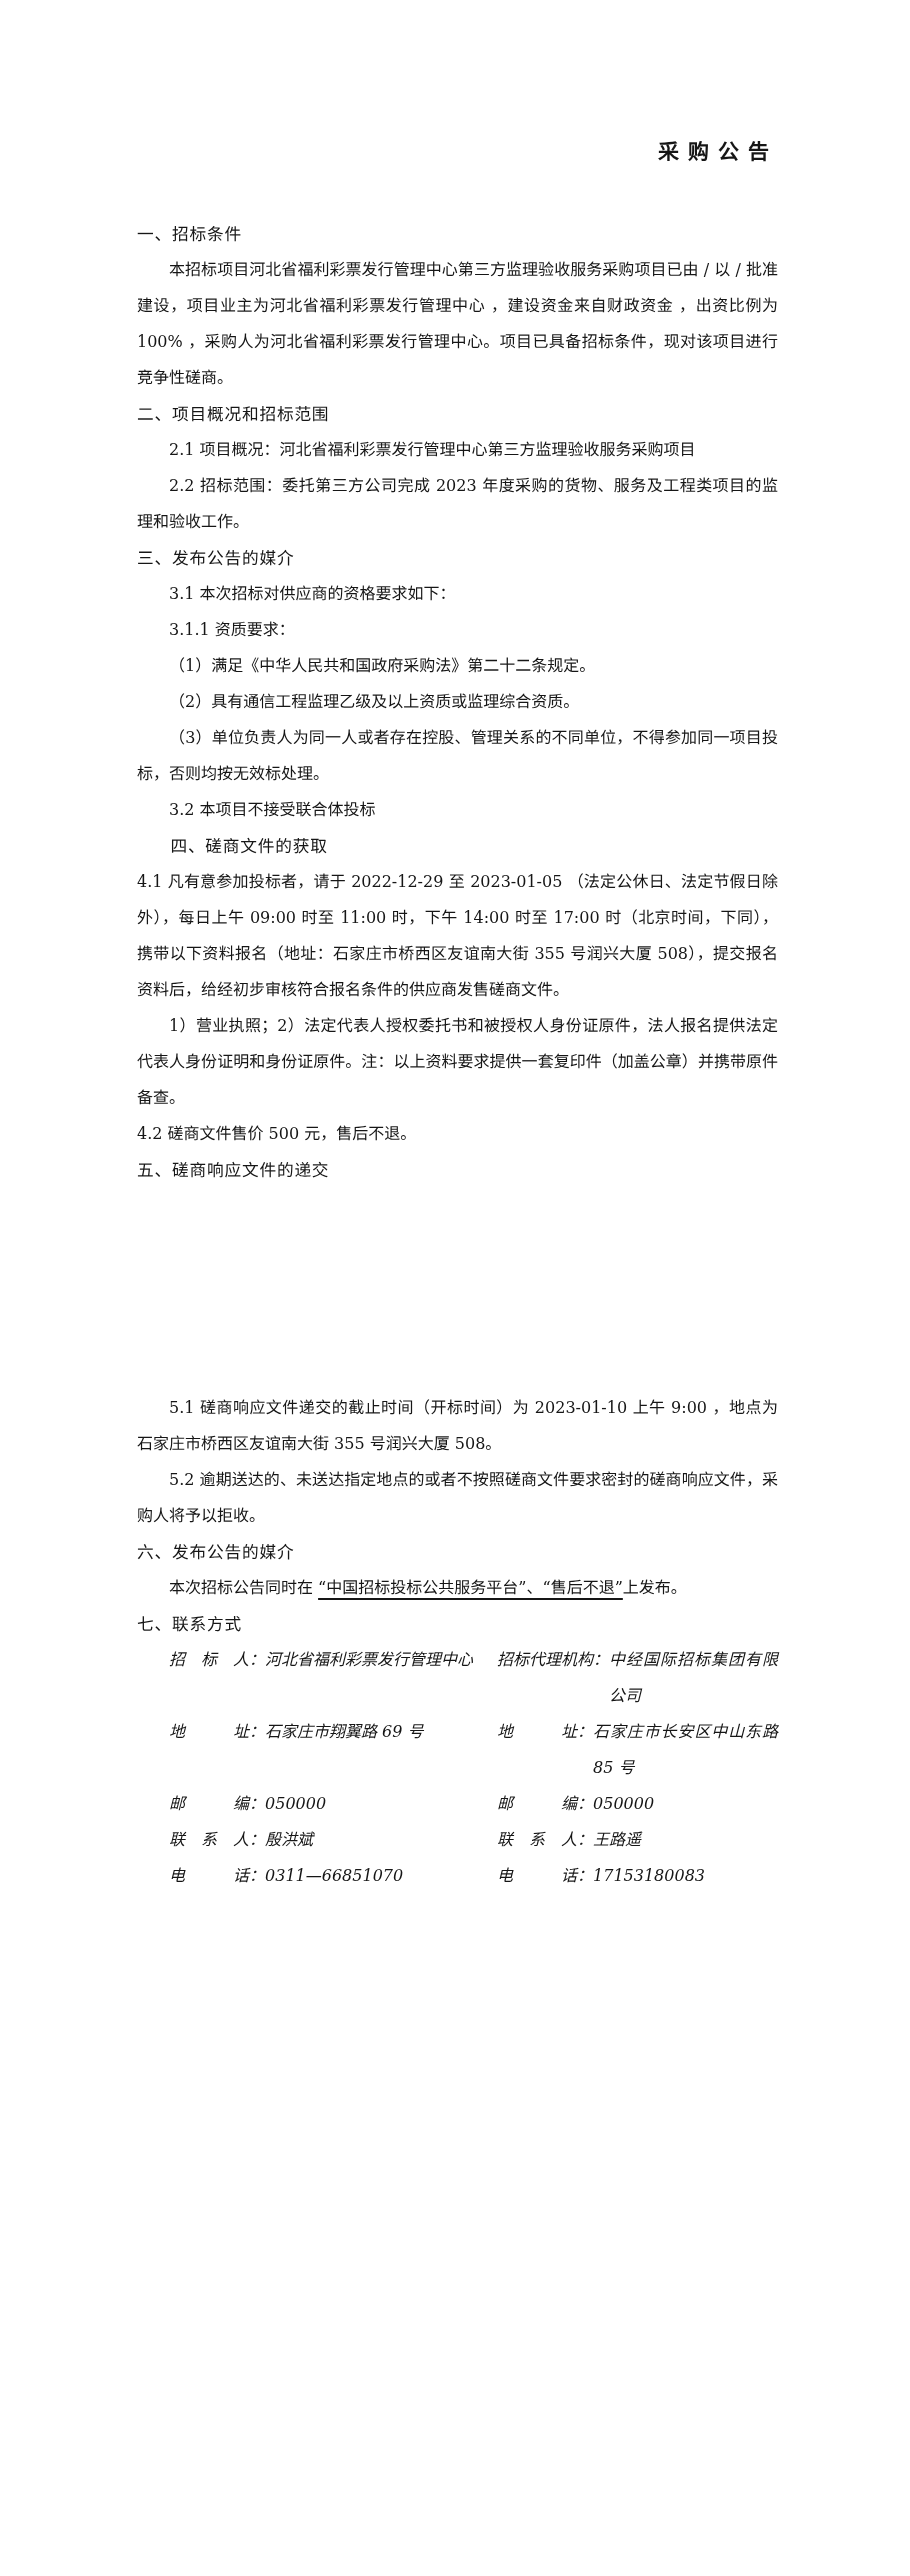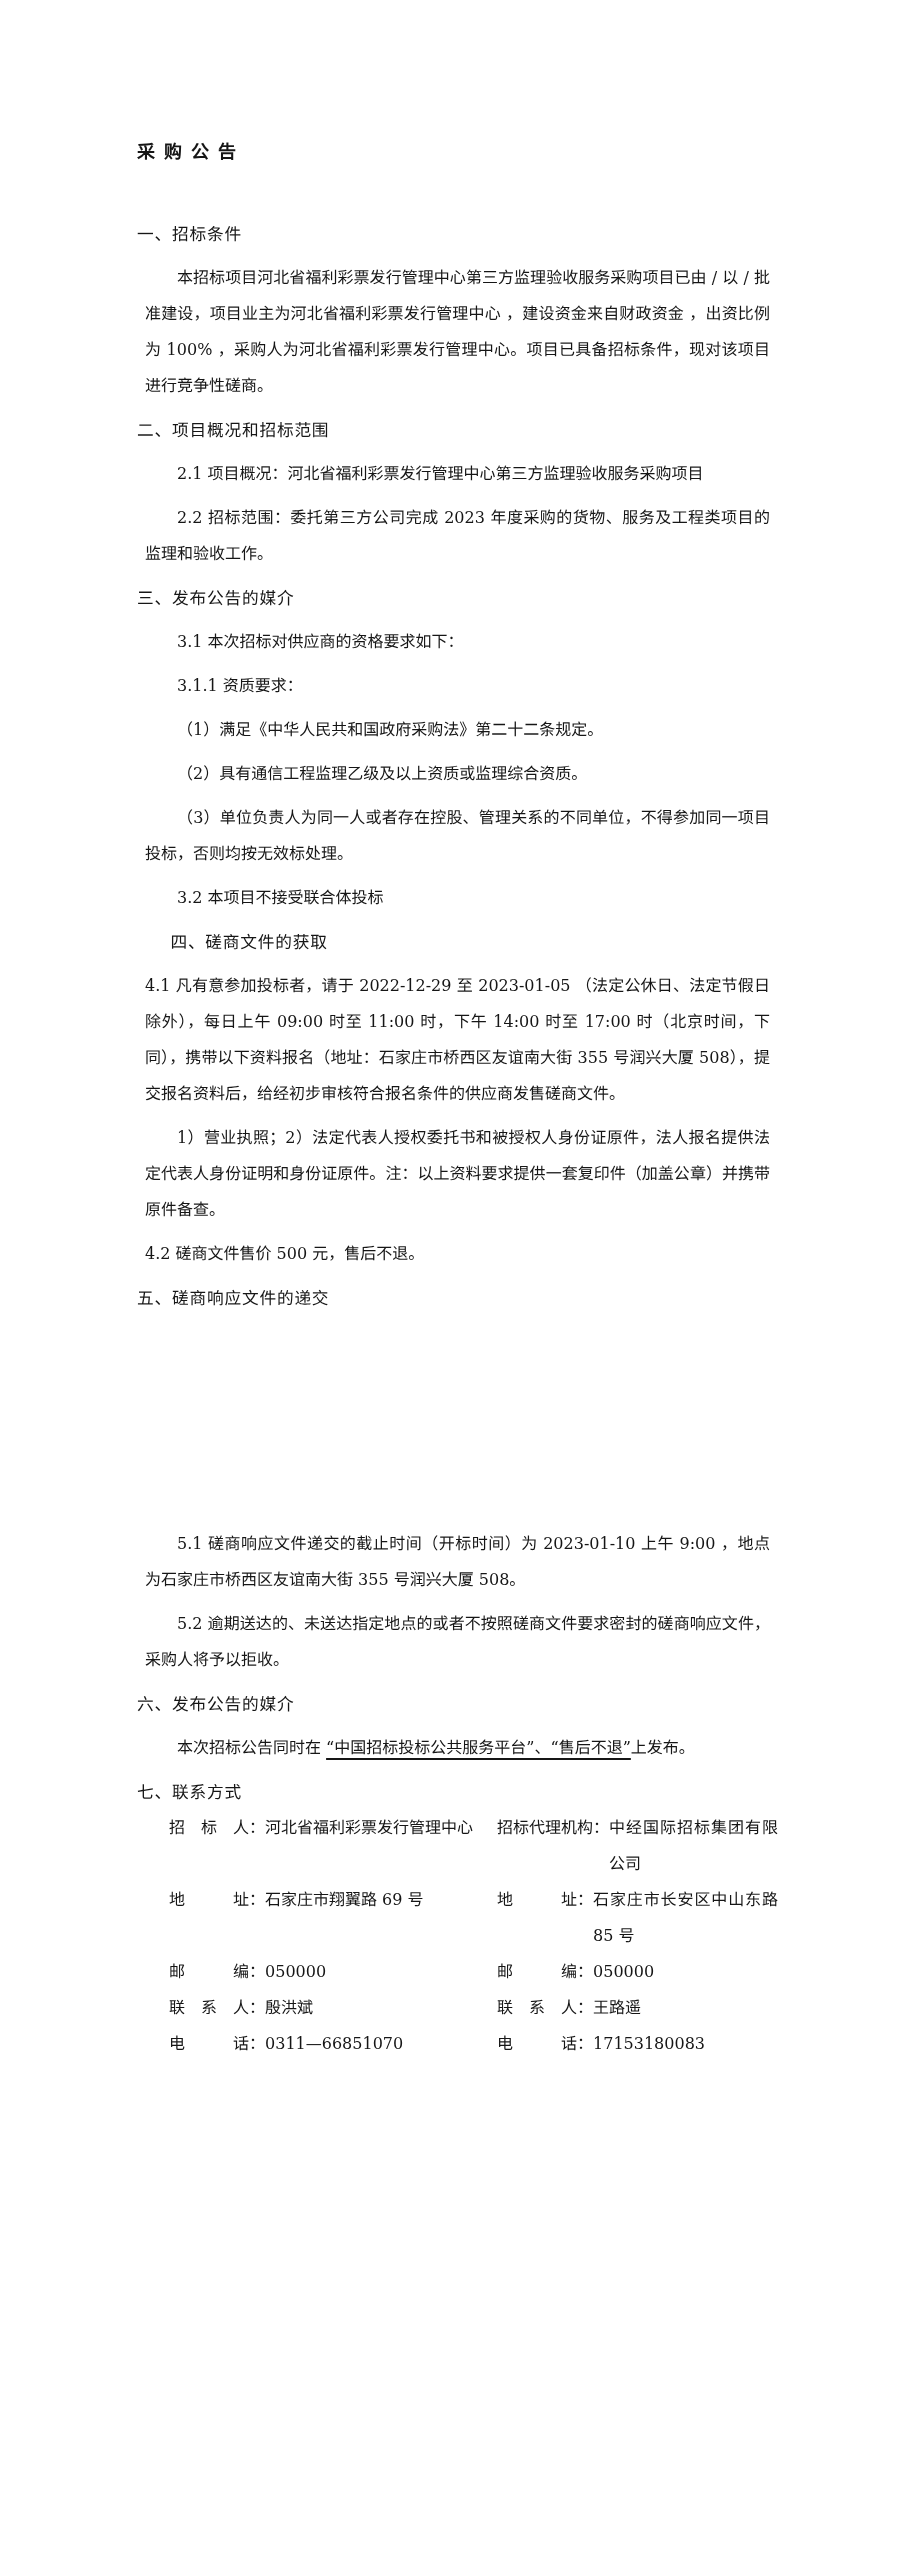--- a/index.html
+++ b/index.html
@@ -14,52 +14,52 @@
     font-family: "DejaVu Serif", "Liberation Serif", serif;
     overflow: hidden;
   }
   .doc {
     box-sizing: border-box;
     width: 911px;
     height: 2576px;
     padding: 134px 133px 0 137px;
   }
   .title {
-    font-size: 18px;
+    font-size: 21px;
     line-height: 36px;
     font-weight: bold;
-    text-align: left;
+    text-align: right;
     letter-spacing: 9px;
     margin: 0 0 46px 0;
     font-family: "DejaVu Serif", "Liberation Serif", serif;
   }
   .h {
     font-size: 16.7px;
     line-height: 36px;
     font-weight: normal;
     margin: 0;
     font-family: "DejaVu Sans", "Liberation Sans", sans-serif;
     letter-spacing: 0.8px;
   }
   p.body {
     font-size: 16px;
     line-height: 36px;
-    margin: 8px;
+    margin: 0;
     text-align: justify;
   }
   .ind { text-indent: 2em; }
   .uline {
     text-decoration: underline;
     text-decoration-thickness: 1.5px;
     text-underline-offset: 5.3px;
   }
   .page-break { height: 202px; }
   
   .contacts { margin-top: 0; }
-  .contact-row { display: flex; }
+  .contact-row { display: flex; font-style: italic; }
   .contact-cell {
     display: flex;
     align-items: flex-start;
     font-size: 16px;
     line-height: 36px;
   }
   .cell-left {
     box-sizing: border-box;
     width: 360px;
     padding-left: 32px;

